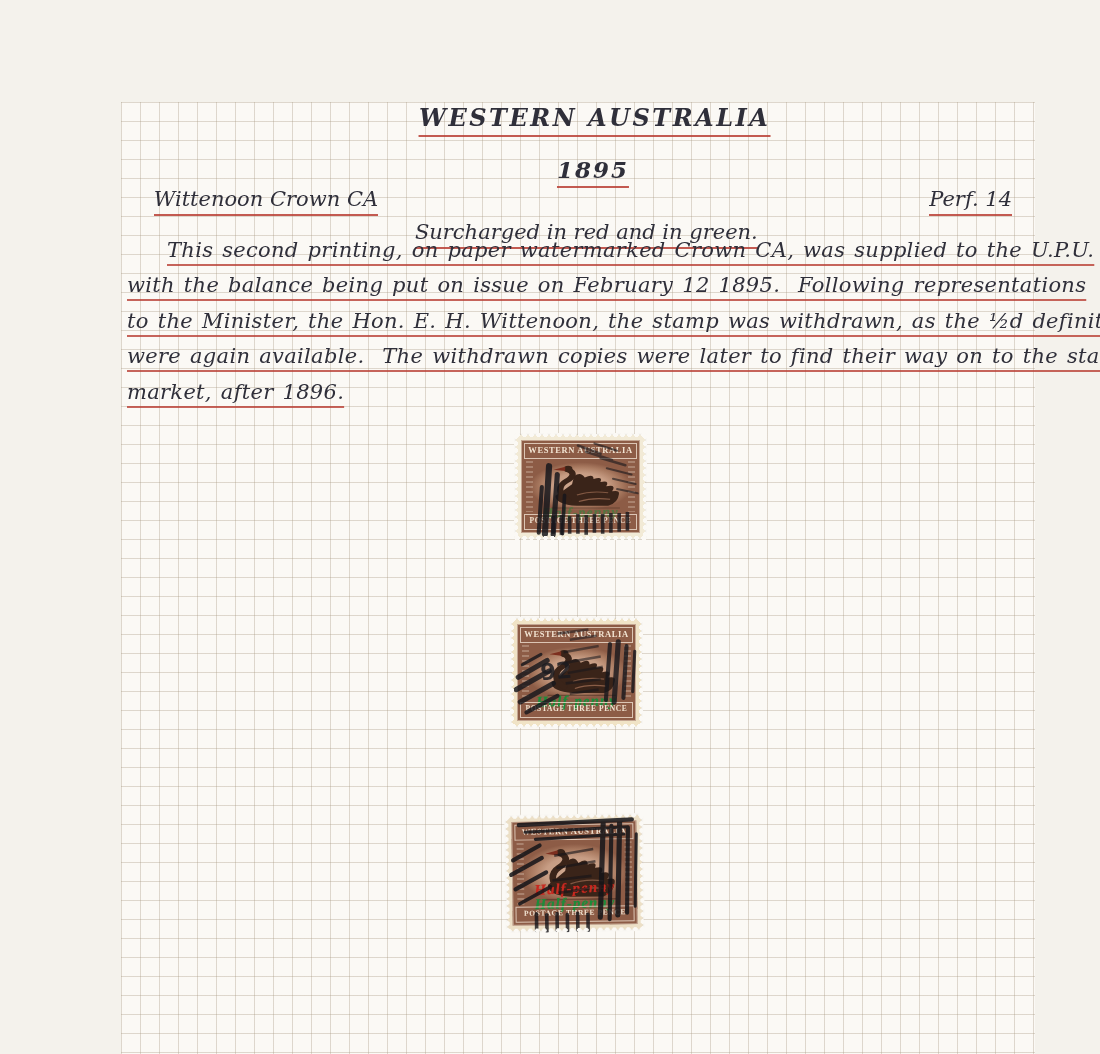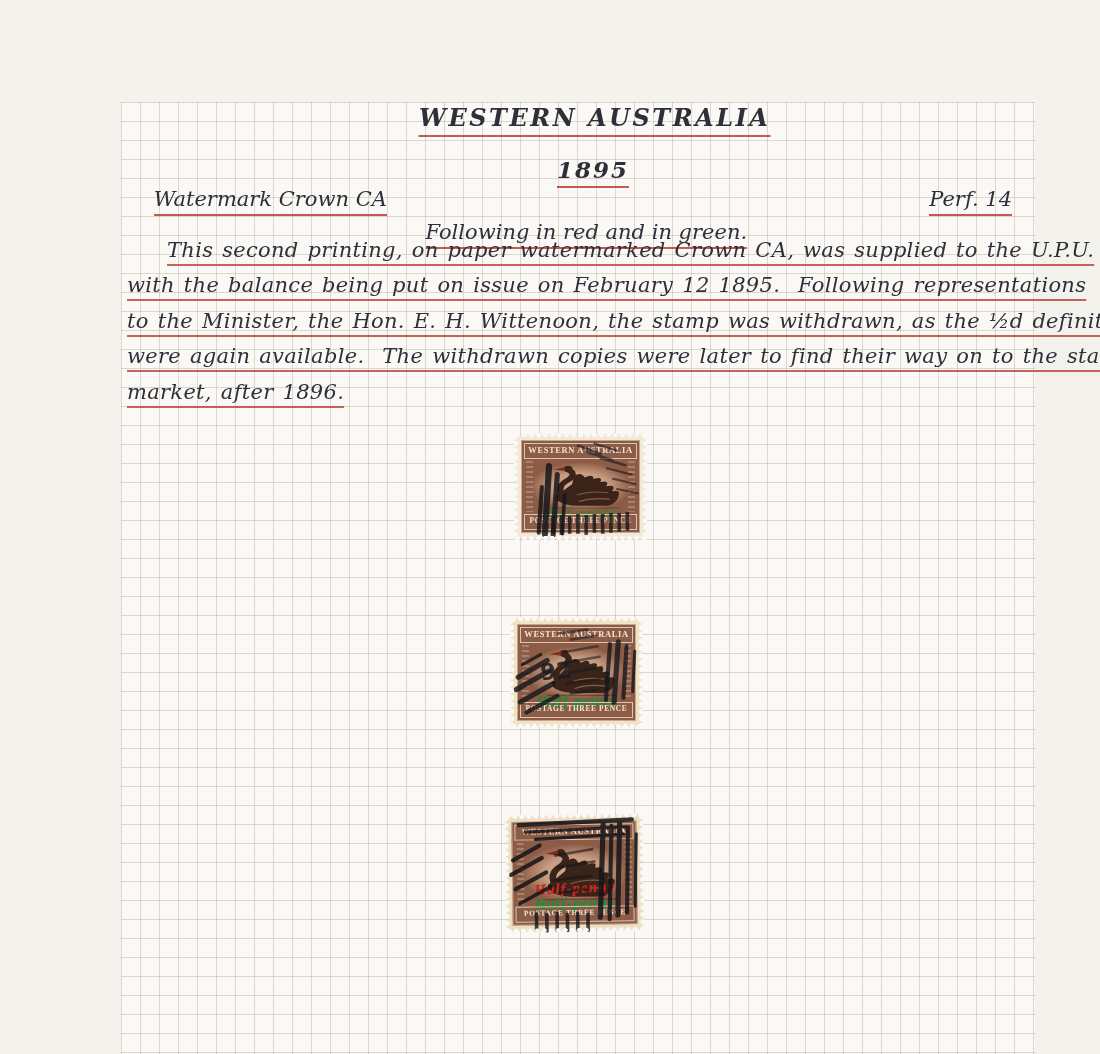--- a/index.html
+++ b/index.html
@@ -111,29 +111,29 @@
 
   <div class="hw center title">
     <span class="redline">WESTERN AUSTRALIA</span>
   </div>
 
   <div class="hw center year">
     <span class="redline">1895</span>
   </div>
 
   <div class="hw meta-left">
-    <span class="redline">Watermark Crown CA</span>
+    <span class="redline">Wittenoon Crown CA</span>
   </div>
 
   <div class="hw meta-right">
     <span class="redline">Perf. 14</span>
   </div>
 
   <div class="hw center subtitle">
-    <span class="redline">Following in red and in green.</span>
+    <span class="redline">Surcharged in red and in green.</span>
   </div>
 
   <div class="paragraph">
     <div class="para-line indent"><span>This second printing, on paper watermarked Crown CA, was supplied to the U.P.U.</span></div>
     <div class="para-line"><span>with the balance being put on issue on February 12 1895.  Following representations</span></div>
     <div class="para-line"><span>to the Minister, the Hon. E. H. Wittenoon, the stamp was withdrawn, as the ½d definitives</span></div>
     <div class="para-line"><span>were again available.  The withdrawn copies were later to find their way on to the stamp</span></div>
     <div class="para-line"><span>market, after 1896.</span></div>
   </div>
 

